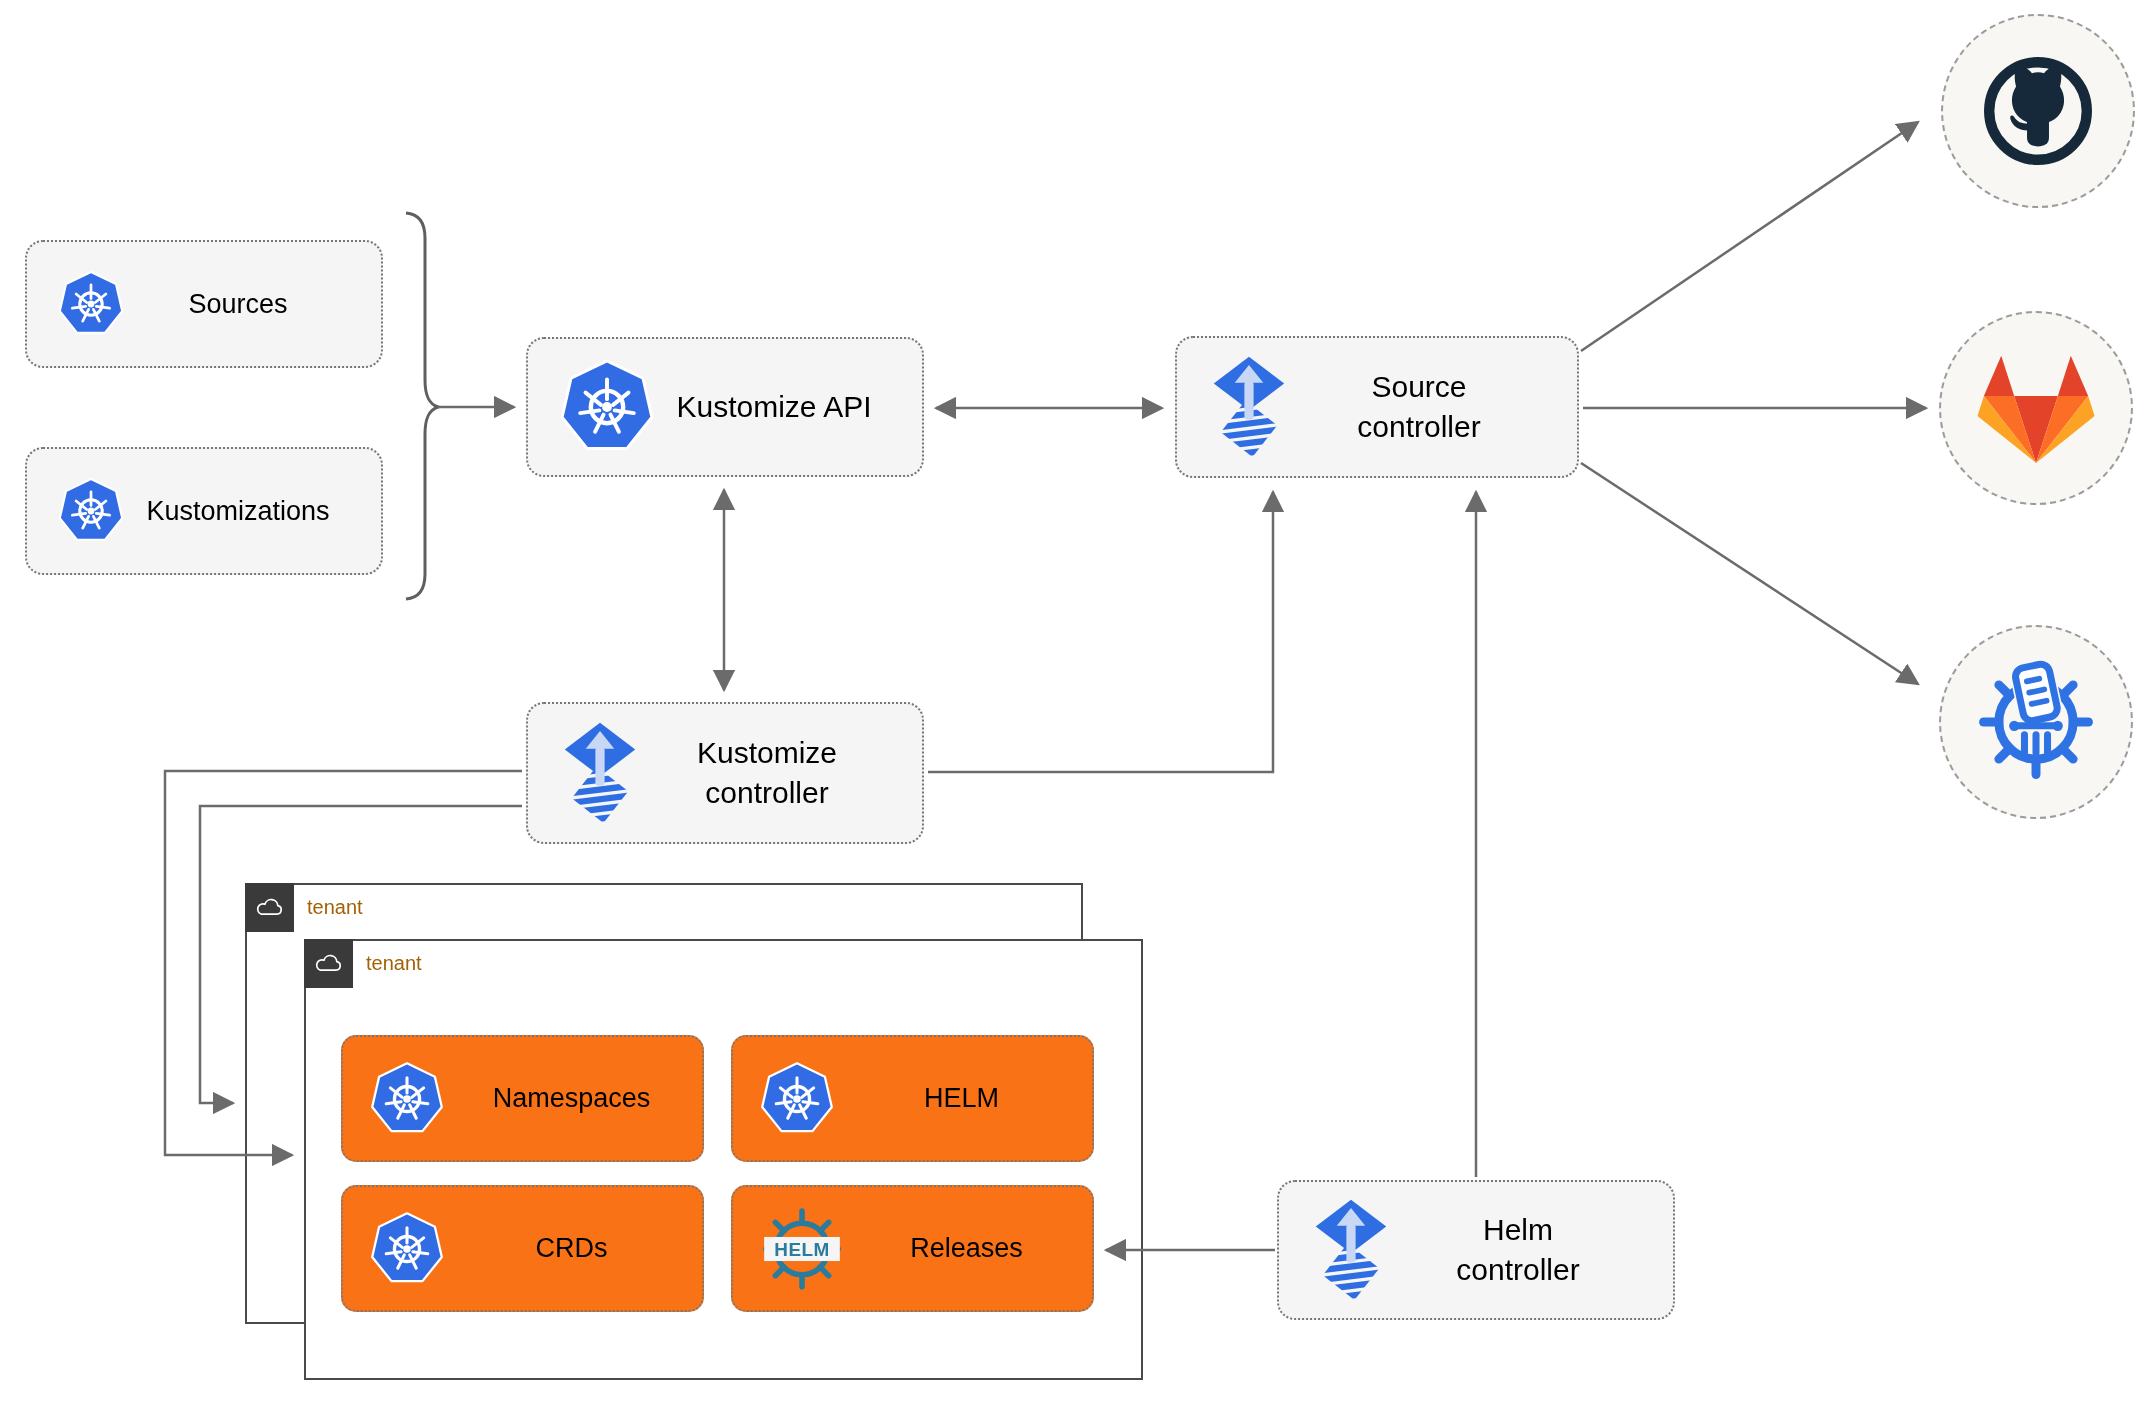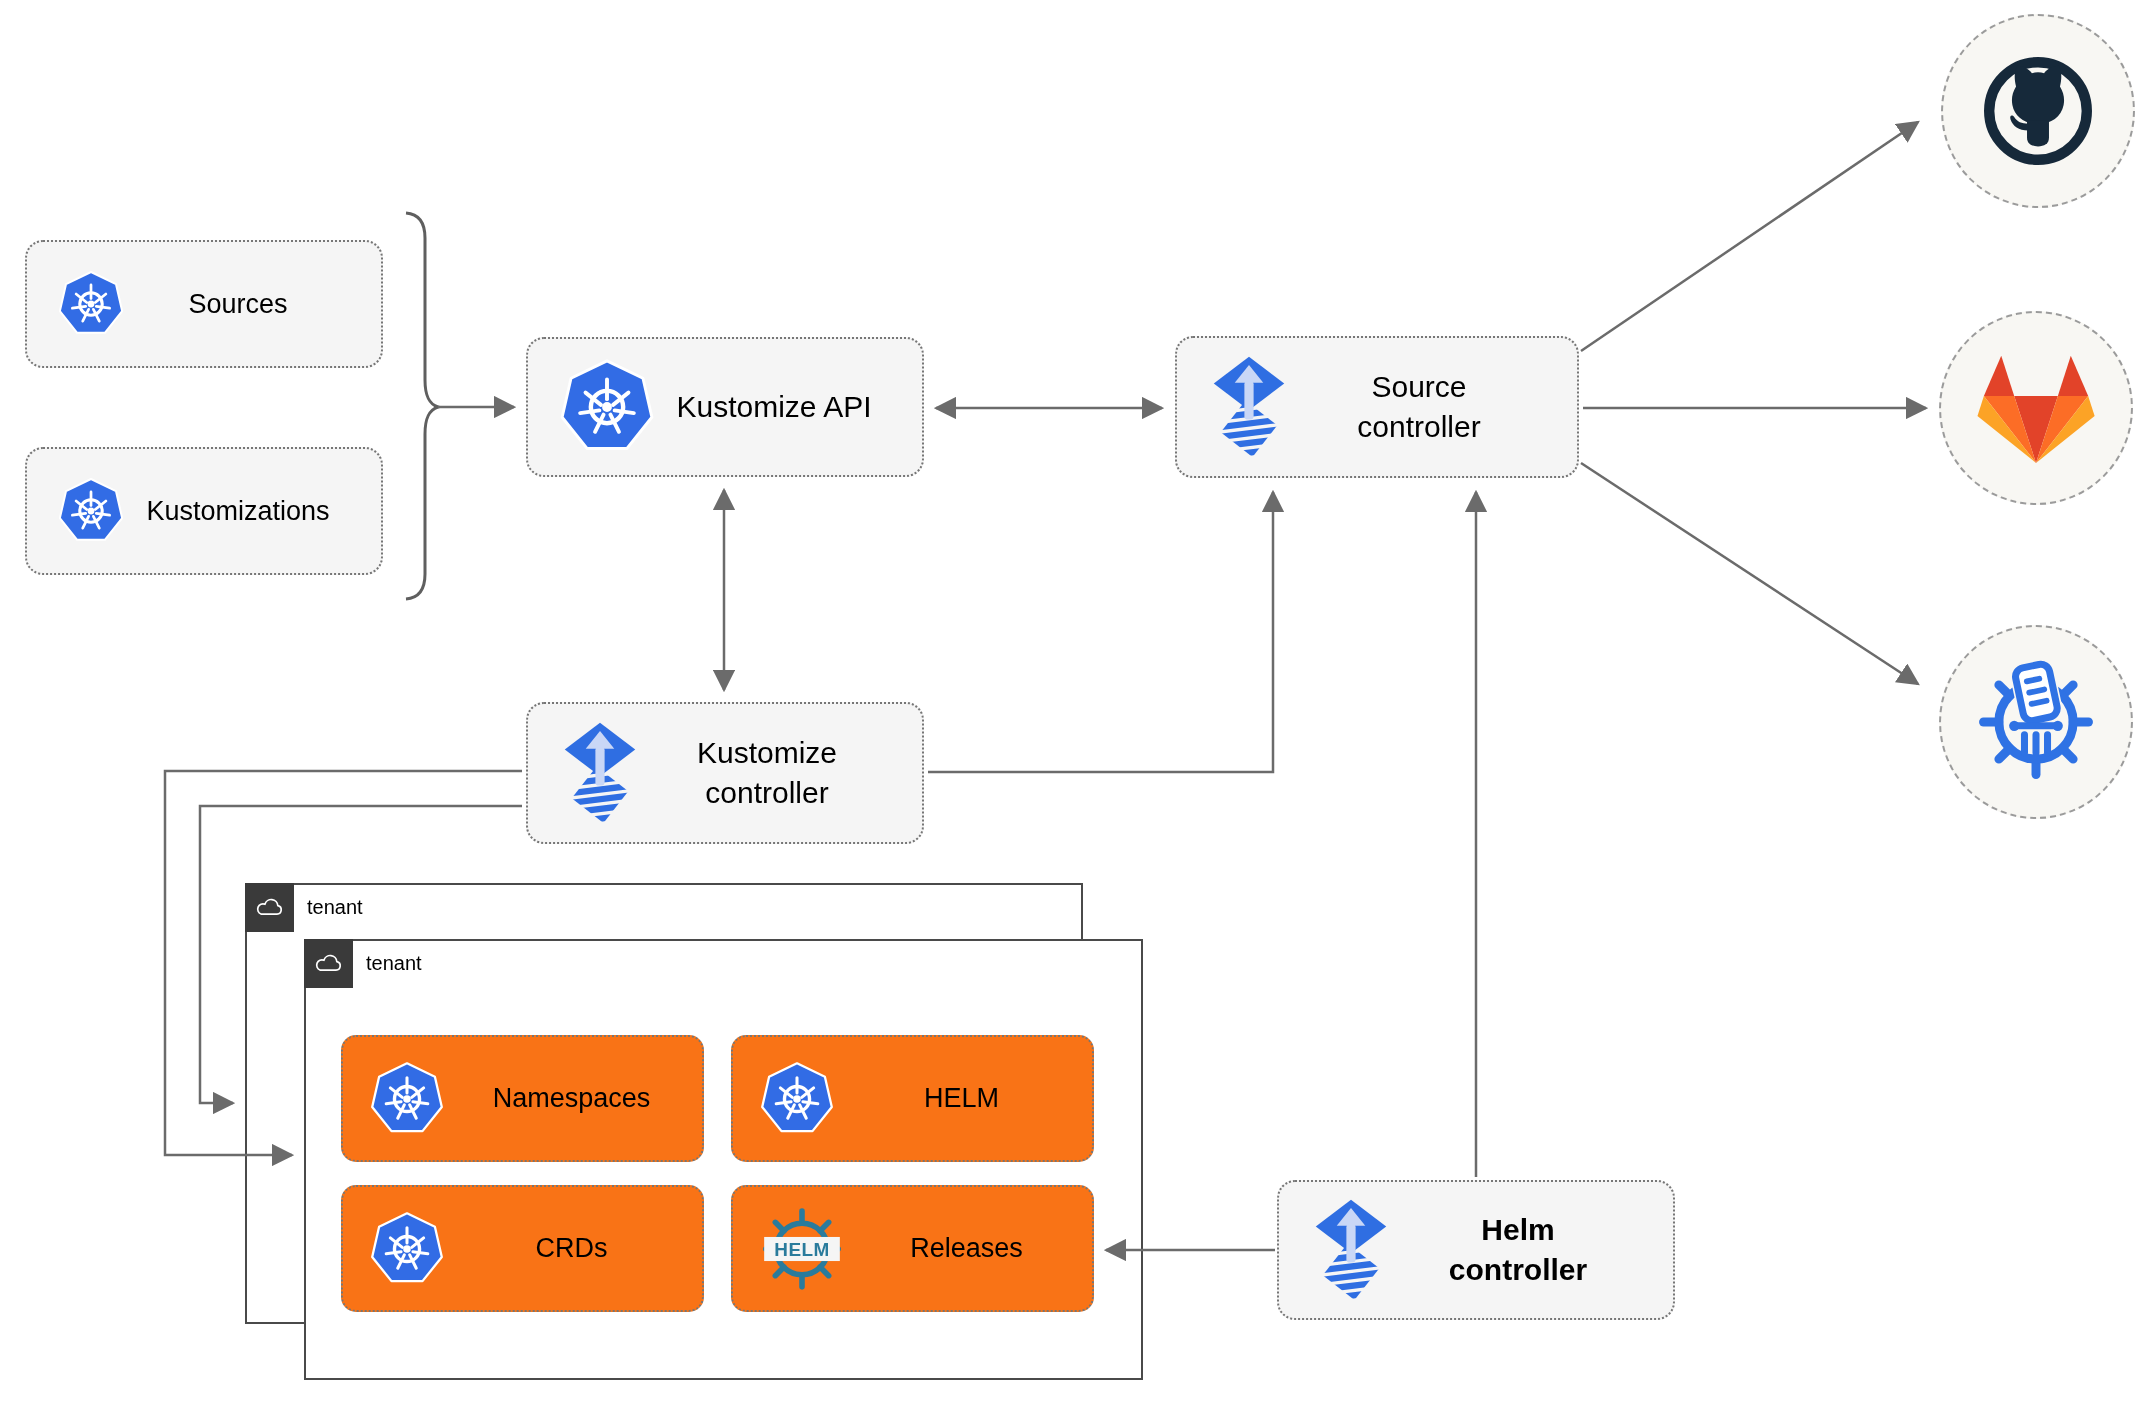--- a/index.html
+++ b/index.html
@@ -24,21 +24,21 @@
     position:absolute;box-sizing:border-box;background:#ffffff;
     border:2.5px solid #4a4a4a;
   }
   .tenant-back{left:245px;top:883px;width:838px;height:441px;z-index:6;}
   .tenant-front{left:304px;top:939px;width:839px;height:441px;z-index:8;}
   .tenant-tab{
     position:absolute;left:-2.5px;top:-2.5px;width:49px;height:49px;background:#3a3a3a;
     display:flex;align-items:center;justify-content:center;
   }
   .tenant-label{
-    position:absolute;left:60px;top:11px;font-size:20px;color:#000000;
+    position:absolute;left:60px;top:11px;font-size:20px;color:#a16207;
   }
   .resource{
     position:absolute;box-sizing:border-box;background:#f97316;
     border:2.5px dotted #767676;border-radius:15px;
     display:flex;align-items:center;padding:0 26px;gap:22px;
   }
   .resource .node-label{font-size:27px;}
   
   .ext-circle{
     position:absolute;box-sizing:border-box;width:194px;height:194px;border-radius:50%;
@@ -184,21 +184,21 @@
         </g>
         <g fill="#c9d7f6">
             <polygon points="50,12 67,33 33,33"></polygon>
             <rect x="44.5" y="31" width="11" height="46" rx="4"></rect>
           </g>
       </svg>
     </span>
     <span class="node-label big wrap">Source controller</span>
   </div>
 
-  <div class="node" style="left:1277px;top:1180px;width:398px;height:140px;font-weight:bold;">
+  <div class="node" style="left:1277px;top:1180px;width:398px;height:140px;">
     <span class="icon-wrap">
       <svg width="84" height="104" viewBox="0 0 100 124">
         <polygon points="50,2 92,34 50,66 8,34" fill="#2f6ee2"></polygon>
         <clipPath id="fx3">
             <polygon points="50,54 84,88 50,122 16,88"></polygon>
           </clipPath>
         <g clip-path="url(#fx3)" fill="#2f6ee2" transform="rotate(-7 50 88)">
           <rect x="6" y="55" width="88" height="7.5" rx="3.7"></rect>
             <rect x="6" y="66.5" width="88" height="7.5" rx="3.7"></rect>
           <rect x="6" y="78" width="88" height="7.5" rx="3.7"></rect>

